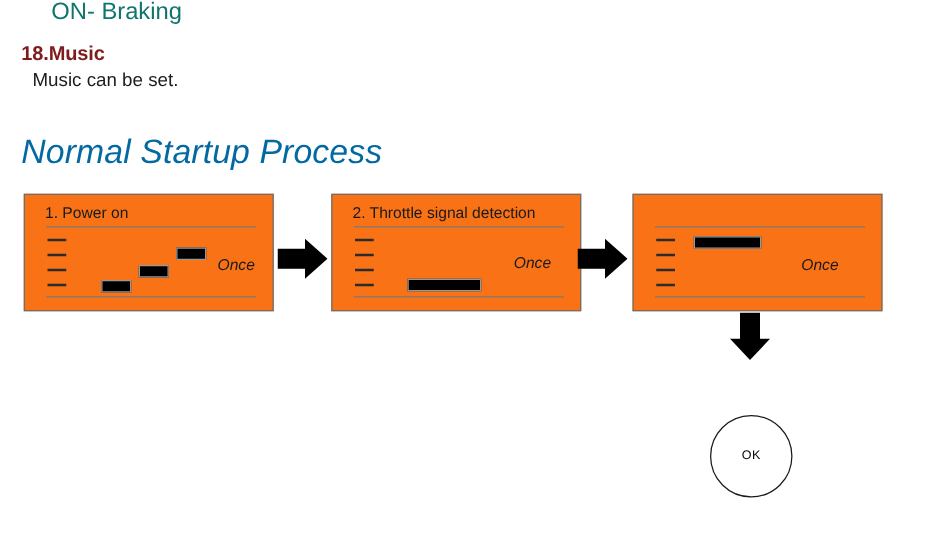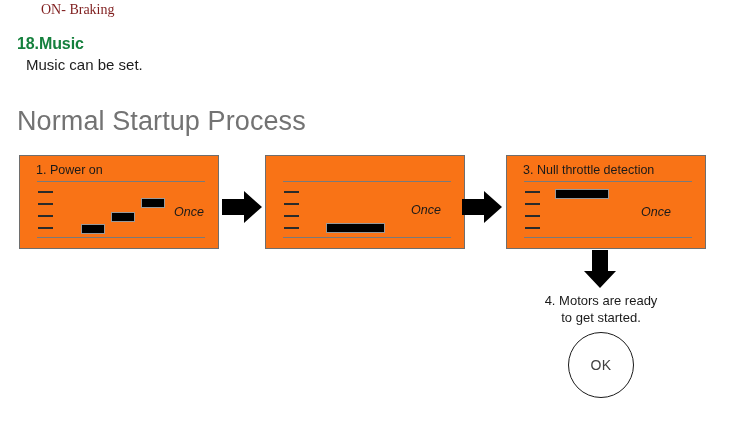--- a/index.html
+++ b/index.html
@@ -22,34 +22,33 @@
   .top-text {
     position: absolute;
     left: 0;
     top: 0;
     width: 750px;
   }
   .on-braking {
     position: absolute;
     left: 41px;
     top: 0px;
-    font-size: 14px;
+    font-size: 19px;
     line-height: 20px;
-    color: #7f1d1d;
-    white-space: nowrap;
-    font-family: Liberation Serif, serif;
+    color: #0f766e;
+    white-space: nowrap;
   }
   .section-heading {
     position: absolute;
     left: 17px;
     top: 33px;
     font-size: 16px;
     font-weight: bold;
     line-height: 22px;
-    color: #15803d;
+    color: #7f1d1d;
     white-space: nowrap;
     letter-spacing: -0.1px;
   }
   .section-body {
     position: absolute;
     left: 26px;
     top: 55px;
     font-size: 15px;
     line-height: 20px;
     color: #1c1c1c;
@@ -57,23 +56,24 @@
   }
 
   
   .page-title {
     position: absolute;
     left: 17px;
     top: 105px;
     font-size: 27px;
     font-weight: 500;
     line-height: 32px;
-    color: #737373;
+    color: #0369a1;
     letter-spacing: 0.1px;
     white-space: nowrap;
+    font-style: italic;
   }
 
   
   .flow {
     position: absolute;
     left: 0;
     top: 0;
     width: 750px;
     height: 428px;
   }
@@ -196,23 +196,23 @@
     width: 66px;
     height: 66px;
     border: 1.6px solid #1a1a1a;
     border-radius: 50%;
     box-sizing: border-box;
     display: flex;
     align-items: center;
     justify-content: center;
   }
   .ok-circle .ok-text {
-    font-size: 14px;
+    font-size: 10px;
     line-height: 16px;
-    color: #404040;
+    color: #000000;
     letter-spacing: 0.3px;
   }
 </style>
 </head>
 <body>
 
 <div class="top-text">
   <div class="on-braking">ON- Braking</div>
   <div class="section-heading">18.Music</div>
   <div class="section-body">Music can be set.</div>
@@ -236,56 +236,52 @@
     <div class="rule-bottom"></div>
   </div>
 
   <div class="arrow-right" id="arrow-1">
     <svg width="40" height="34" viewBox="0 0 40 34" aria-hidden="true">
       <polygon points="0,9 22,9 22,1 40,17 22,33 22,25 0,25" fill="#000000"></polygon>
     </svg>
   </div>
 
   <div class="step-box" id="step-box-2">
+    <div class="step-title">2. Throttle signal detection</div>
     <div class="rule-top"></div>
     <div class="tick t1"></div>
     <div class="tick t2"></div>
     <div class="tick t3"></div>
     <div class="tick t4"></div>
     <div class="sig-block bar-low"></div>
     <div class="once-label" id="once-2">Once</div>
     <div class="rule-bottom"></div>
   </div>
 
   <div class="arrow-right" id="arrow-2">
     <svg width="40" height="34" viewBox="0 0 40 34" aria-hidden="true">
       <polygon points="0,9 22,9 22,1 40,17 22,33 22,25 0,25" fill="#000000"></polygon>
     </svg>
   </div>
 
   <div class="step-box" id="step-box-3">
-    <div class="step-title">3. Null throttle detection</div>
     <div class="rule-top"></div>
     <div class="tick t1"></div>
     <div class="tick t2"></div>
     <div class="tick t3"></div>
     <div class="tick t4"></div>
     <div class="sig-block bar-high"></div>
     <div class="once-label" id="once-3">Once</div>
     <div class="rule-bottom"></div>
   </div>
 
   <div class="arrow-down">
     <svg width="34" height="38" viewBox="0 0 34 38" aria-hidden="true">
       <polygon points="9,0 25,0 25,21 33,21 17,38 1,21 9,21" fill="#000000"></polygon>
     </svg>
   </div>
 
-  <div class="final-caption">
-    <span>4. Motors are ready</span>
-    <span class="line2">to get started.</span>
-  </div>
 
   <div class="ok-circle">
     <span class="ok-text">OK</span>
   </div>
 
 </div>
 
 </body></html>

